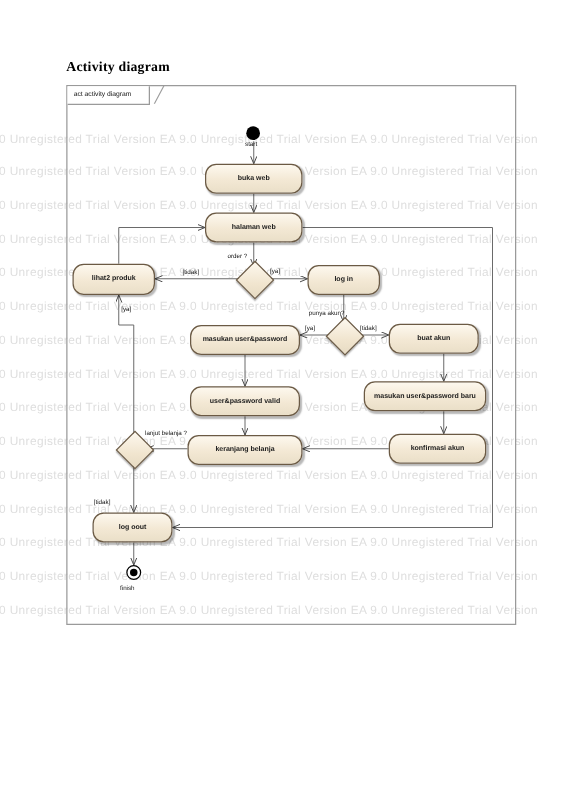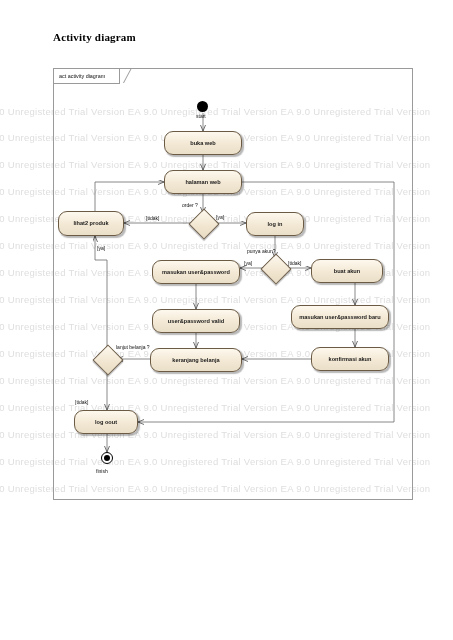--- a/index.html
+++ b/index.html
@@ -4,21 +4,21 @@
 <style>
   html,body{margin:0;padding:0;}
   body{
     width:453px;height:640px;background:#ffffff;
     font-family:"Liberation Sans", sans-serif;
     -webkit-font-smoothing:antialiased;
   }
   #page{position:relative;width:453px;height:640px;overflow:hidden;}
 
   #doc-title{
-    position:absolute;left:53px;top:31px;
+    position:absolute;left:53px;top:48px;
     font-family:"Liberation Serif", serif;
     font-weight:bold;font-size:11px;color:#000;
     letter-spacing:.2px;
   }
 
   
   #frame{
     position:absolute;left:53px;top:68px;width:358px;height:430px;
     border:1px solid #9a9a9a;background:transparent;
   }

